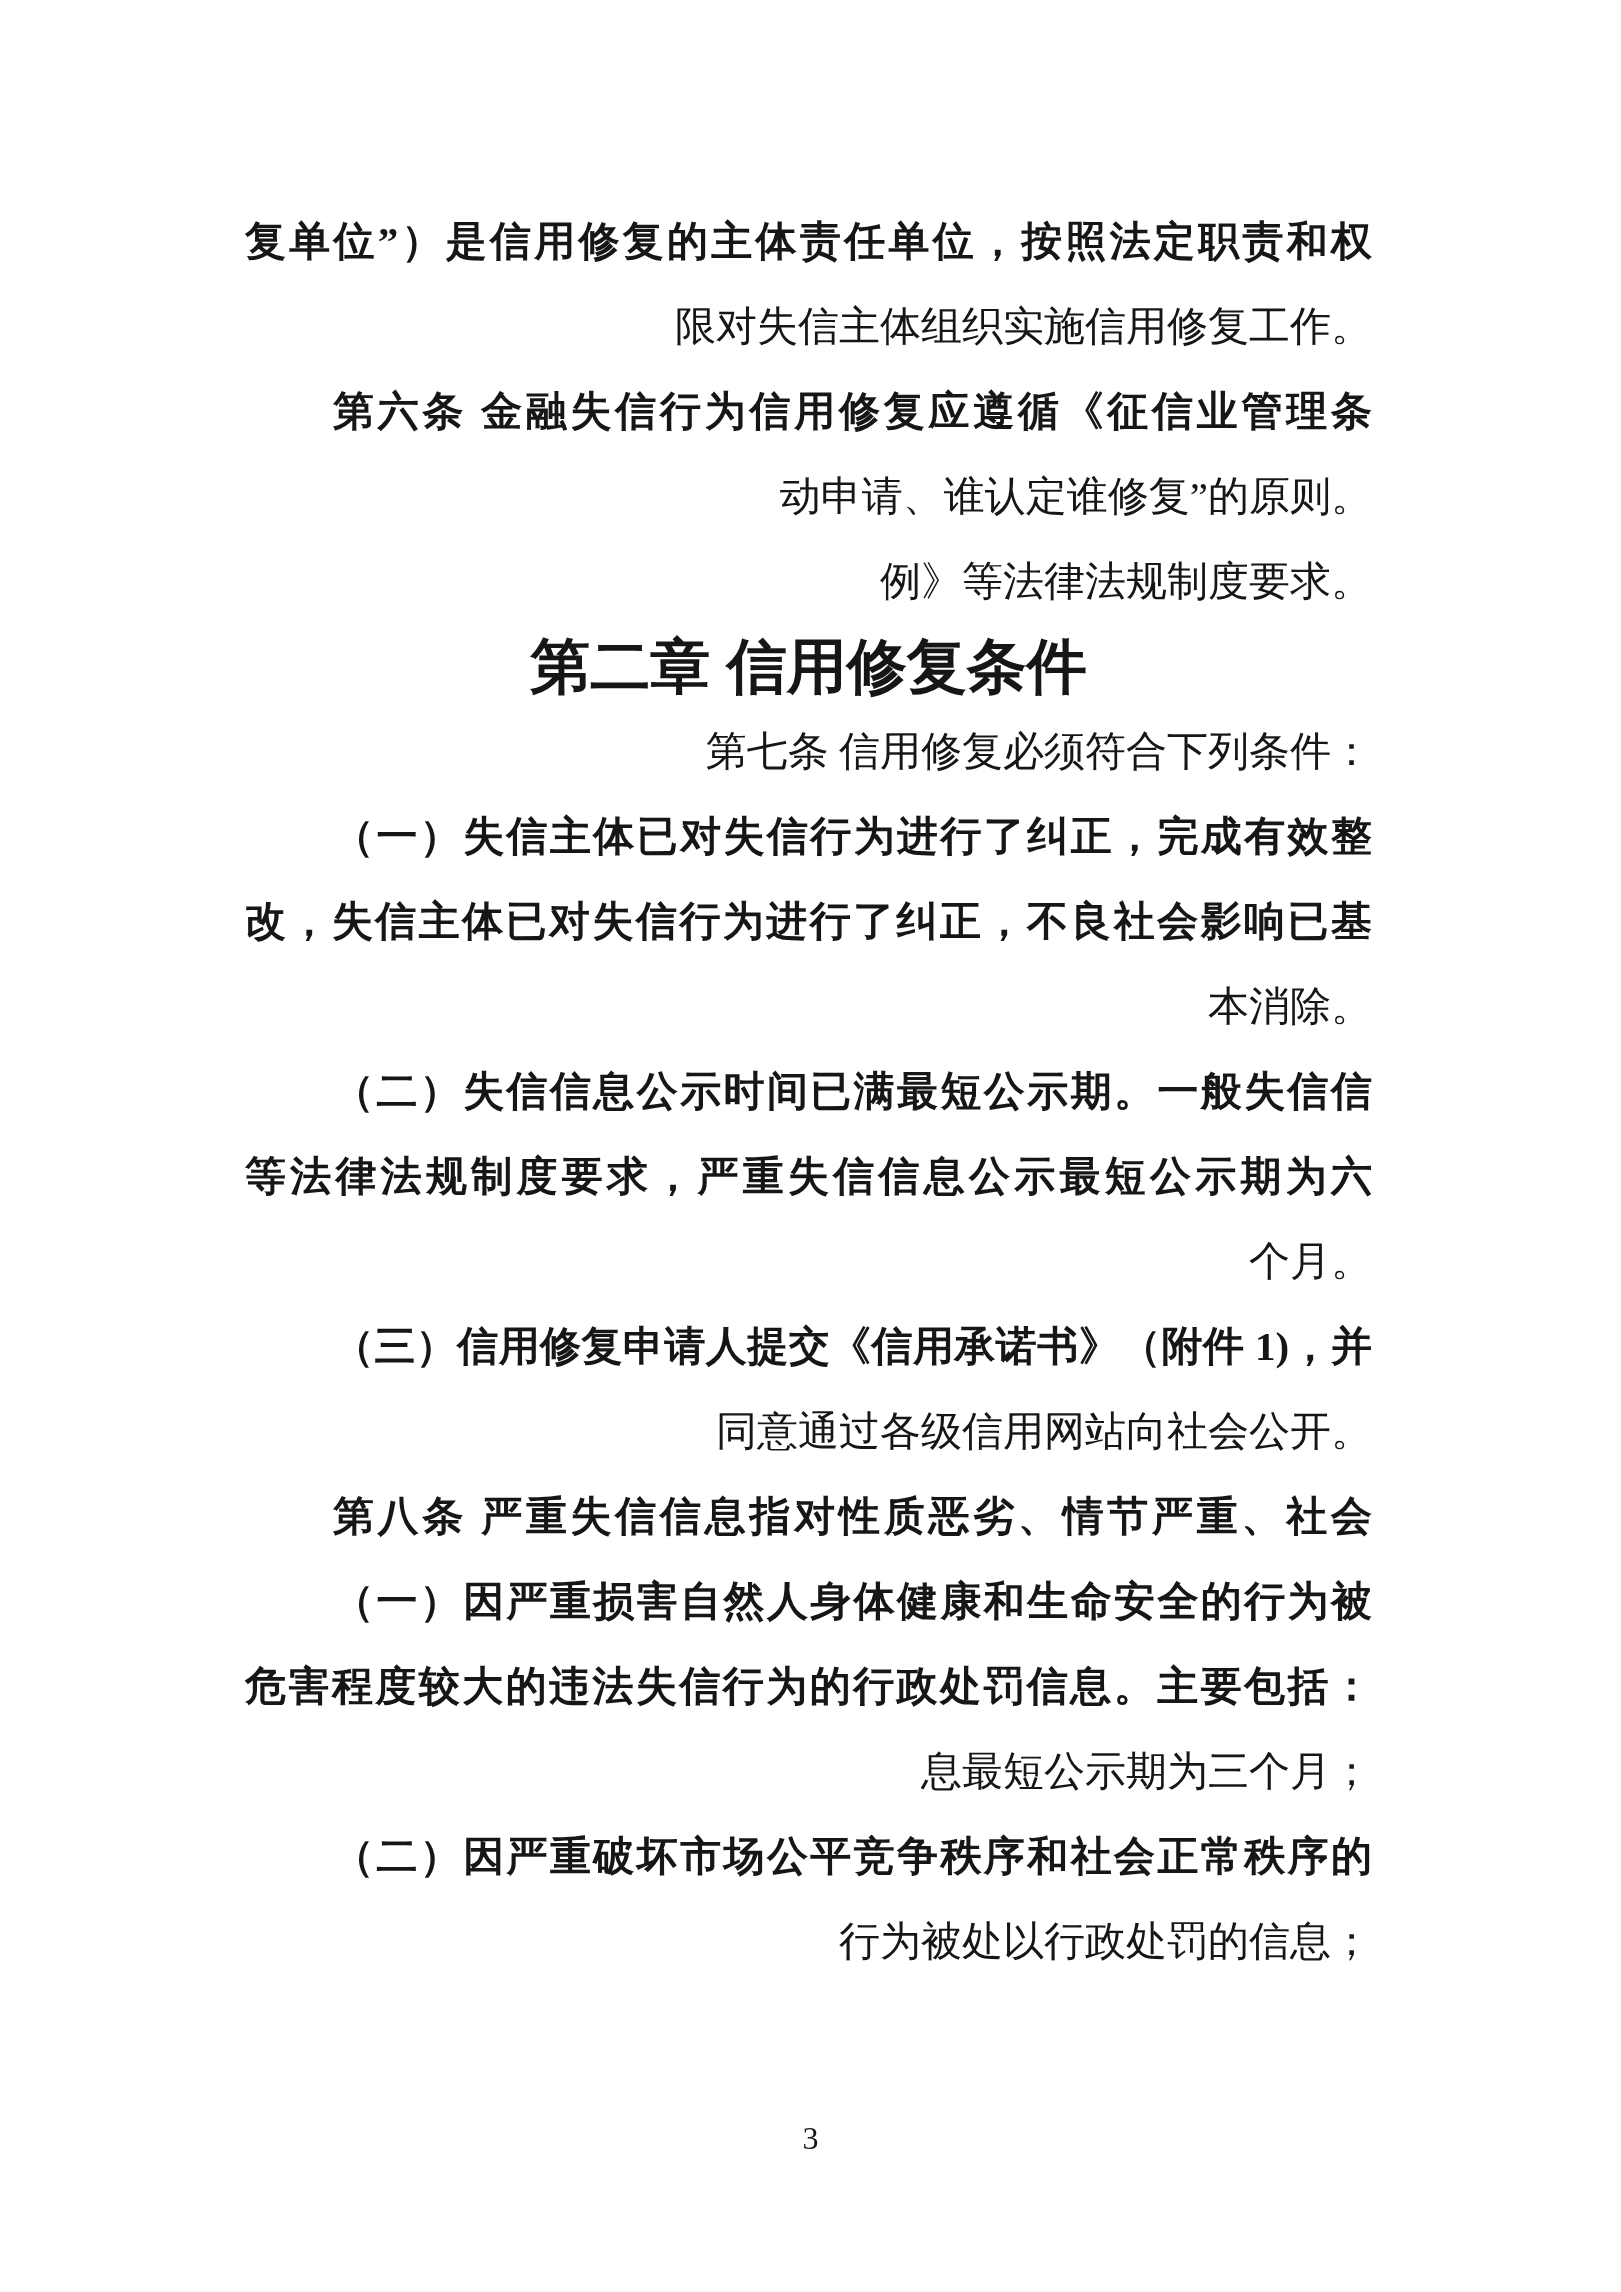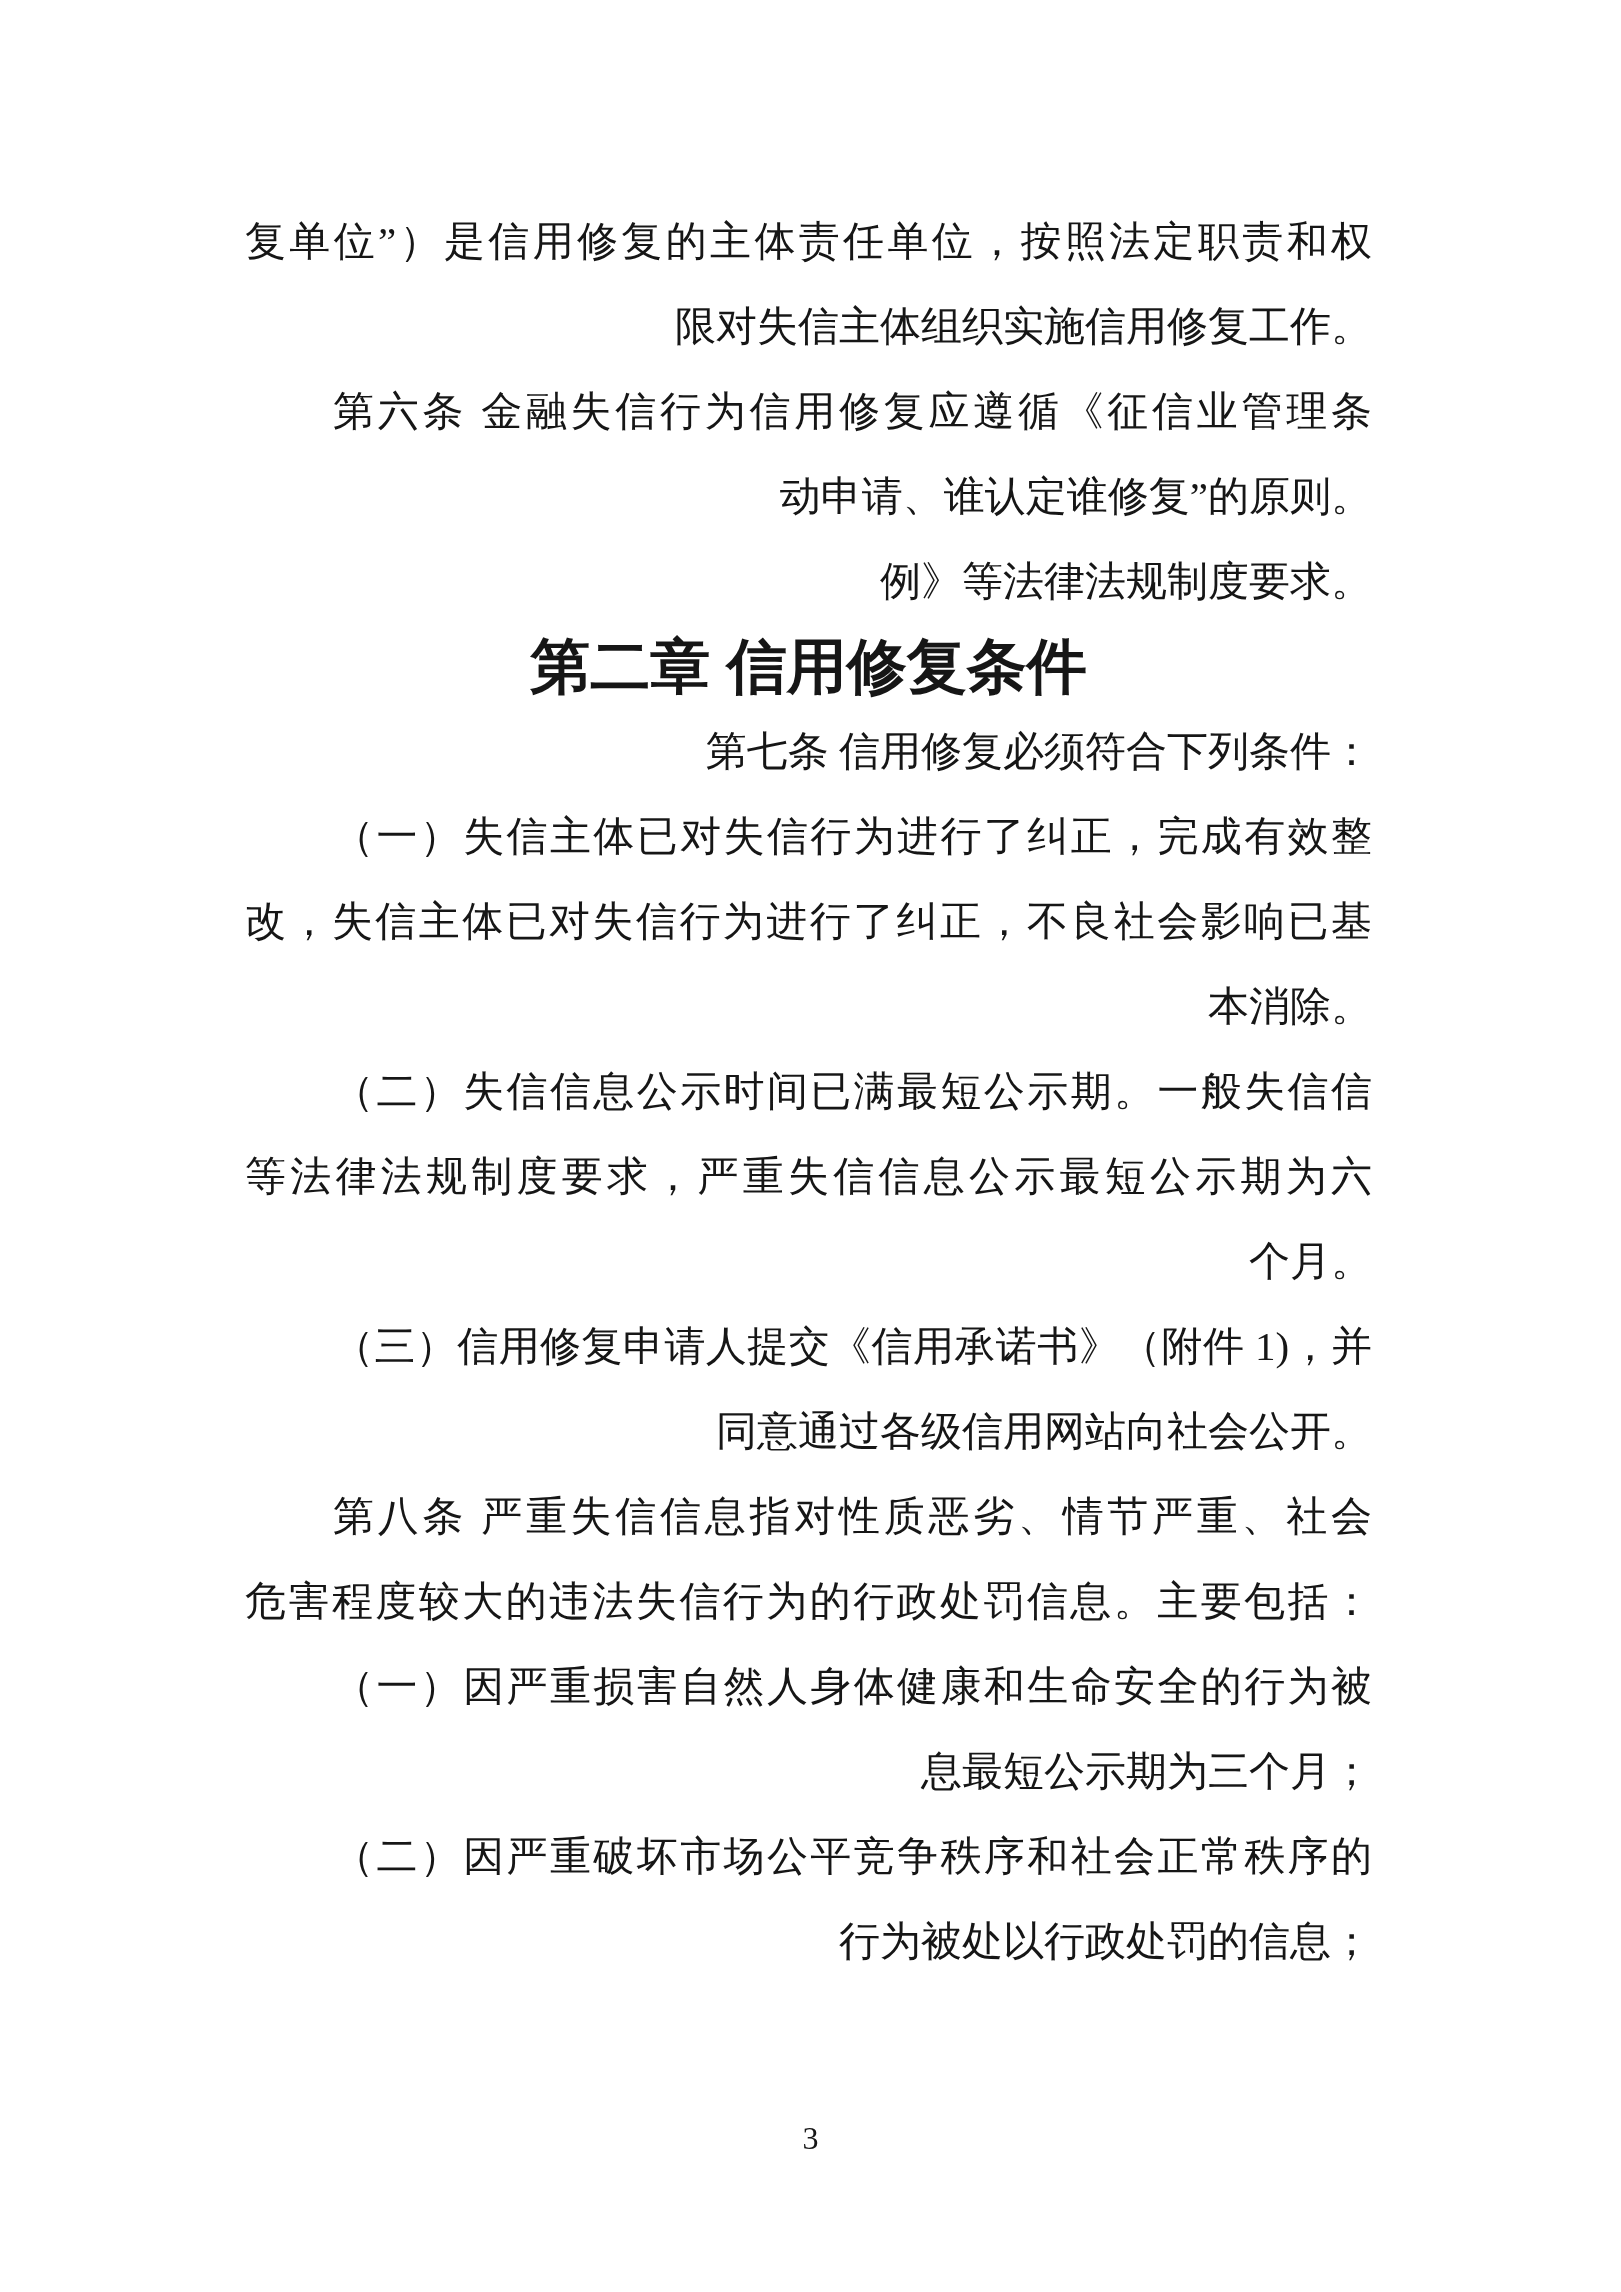--- a/index.html
+++ b/index.html
@@ -34,20 +34,21 @@
     font-size: 41px;
     letter-spacing: 0;
     overflow: hidden;
     text-align: right;
   }
   
   .line.fill {
     text-align: justify;
     text-align-last: justify;
     text-justify: inter-character;
+    font-weight: bold;
   }
   
   .line.indent {
     text-indent: 88px;
   }
   .line.heading {
     margin: 0;
     font-family: "Liberation Sans", "DejaVu Sans", sans-serif;
     font-weight: 700;
     font-size: 60px;
@@ -81,21 +82,21 @@
     <div class="line indent">第七条 信用修复必须符合下列条件：</div>
     <div class="line indent fill">（一）失信主体已对失信行为进行了纠正，完成有效整</div>
     <div class="line fill">改，失信主体已对失信行为进行了纠正，不良社会影响已基</div>
     <div class="line">本消除。</div>
     <div class="line indent fill">（二）失信信息公示时间已满最短公示期。一般失信信</div>
     <div class="line fill">等法律法规制度要求，严重失信信息公示最短公示期为六</div>
     <div class="line">个月。</div>
     <div class="line indent fill">（三）信用修复申请人提交《信用承诺书》（附件 1)，并</div>
     <div class="line">同意通过各级信用网站向社会公开。</div>
     <div class="line indent fill">第八条 严重失信信息指对性质恶劣、情节严重、社会</div>
+    <div class="line indent fill">（一）因严重损害自然人身体健康和生命安全的行为被</div>
     <div class="line fill">危害程度较大的违法失信行为的行政处罚信息。主要包括：</div>
-    <div class="line indent fill">（一）因严重损害自然人身体健康和生命安全的行为被</div>
     <div class="line">息最短公示期为三个月；</div>
     <div class="line indent fill">（二）因严重破坏市场公平竞争秩序和社会正常秩序的</div>
     <div class="line">行为被处以行政处罚的信息；</div>
   </div>
   <div class="page-number">3</div>
 </div>
 
 
 </body></html>

